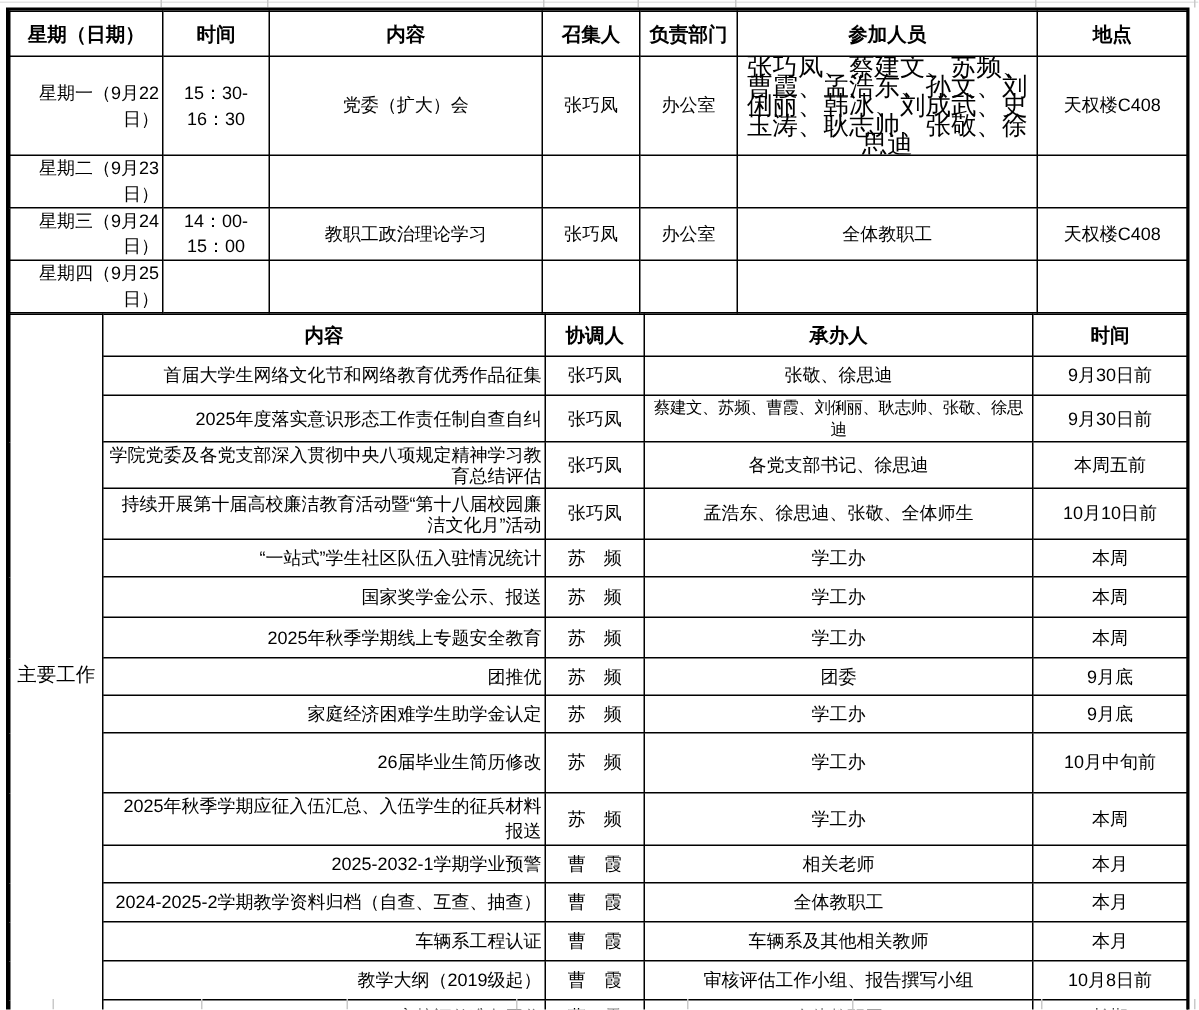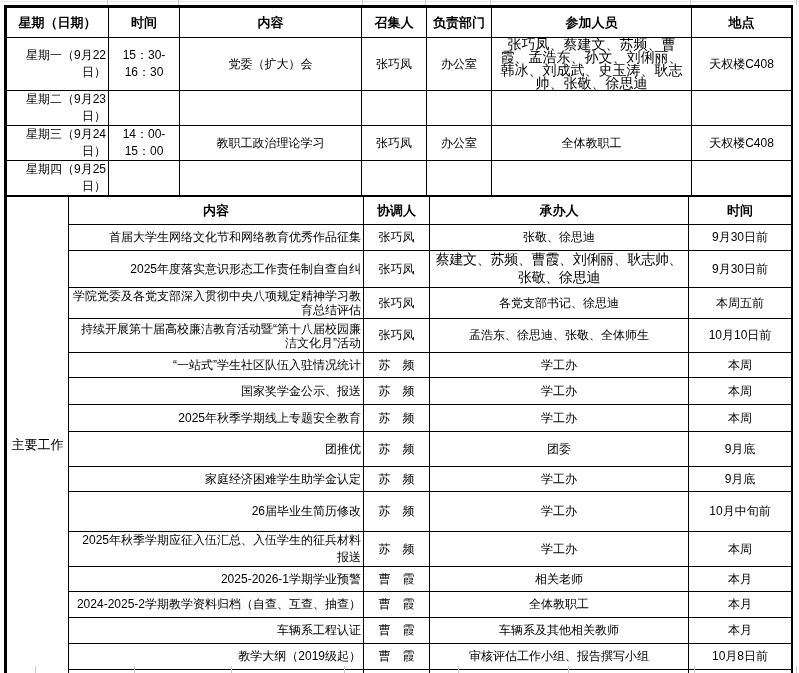--- a/index.html
+++ b/index.html
@@ -12,23 +12,23 @@
     border:2px solid #000;background:#fff;
   }
   table{border-collapse:collapse;width:100%;table-layout:fixed;}
   td,th{
     border:1px solid #000;overflow:hidden;vertical-align:middle;
     font-size:12px;padding:0 2px;box-sizing:border-box;
   }
   th{font-size:13px;font-weight:bold;text-align:center;}
   .l{text-align:right;padding-left:4px;}
   .c{text-align:center;}
-  .p{text-align:center;line-height:13px;font-size:14px;}
+  .p{text-align:center;line-height:13px;font-size:17px;}
   .lab{text-align:center;font-size:13px;}
-  .tight{font-size:14px;letter-spacing:-0.3px;}
+  .tight{font-size:11px;letter-spacing:-0.3px;}
   .twol{line-height:14px;}
   .tick{position:absolute;width:1px;background:#c9c9c9;}
   .tick.top{top:0;height:5px;}
   .tick.bottom{top:666px;height:7px;}
   .hline{position:absolute;height:1px;background:#e4e4e4;left:0;width:799px;top:1px;}
 </style>
 </head>
 <body>
 
 <div>
@@ -154,21 +154,21 @@
       <td class="c">苏　频</td>
       <td class="c">学工办</td>
       <td class="c">本周</td>
     </tr>
     <tr style="height:27px">
       <td class="l">2025年秋季学期线上专题安全教育</td>
       <td class="c">苏　频</td>
       <td class="c">学工办</td>
       <td class="c">本周</td>
     </tr>
-    <tr style="height:35px">
+    <tr style="height:25px">
       <td class="l">团推优</td>
       <td class="c">苏　频</td>
       <td class="c">团委</td>
       <td class="c">9月底</td>
     </tr>
     <tr style="height:25px">
       <td class="l">家庭经济困难学生助学金认定</td>
       <td class="c">苏　频</td>
       <td class="c">学工办</td>
       <td class="c">9月底</td>
@@ -179,21 +179,21 @@
       <td class="c">学工办</td>
       <td class="c">10月中旬前</td>
     </tr>
     <tr style="height:25px">
       <td class="l">2025年秋季学期应征入伍汇总、入伍学生的征兵材料报送</td>
       <td class="c">苏　频</td>
       <td class="c">学工办</td>
       <td class="c">本周</td>
     </tr>
     <tr style="height:25px">
-      <td class="l">2025-2026-1学期学业预警</td>
+      <td class="l">2025-2032-1学期学业预警</td>
       <td class="c">曹　霞</td>
       <td class="c">相关老师</td>
       <td class="c">本月</td>
     </tr>
     <tr style="height:26px">
       <td class="l">2024-2025-2学期教学资料归档（自查、互查、抽查）</td>
       <td class="c">曹　霞</td>
       <td class="c">全体教职工</td>
       <td class="c">本月</td>
     </tr>

